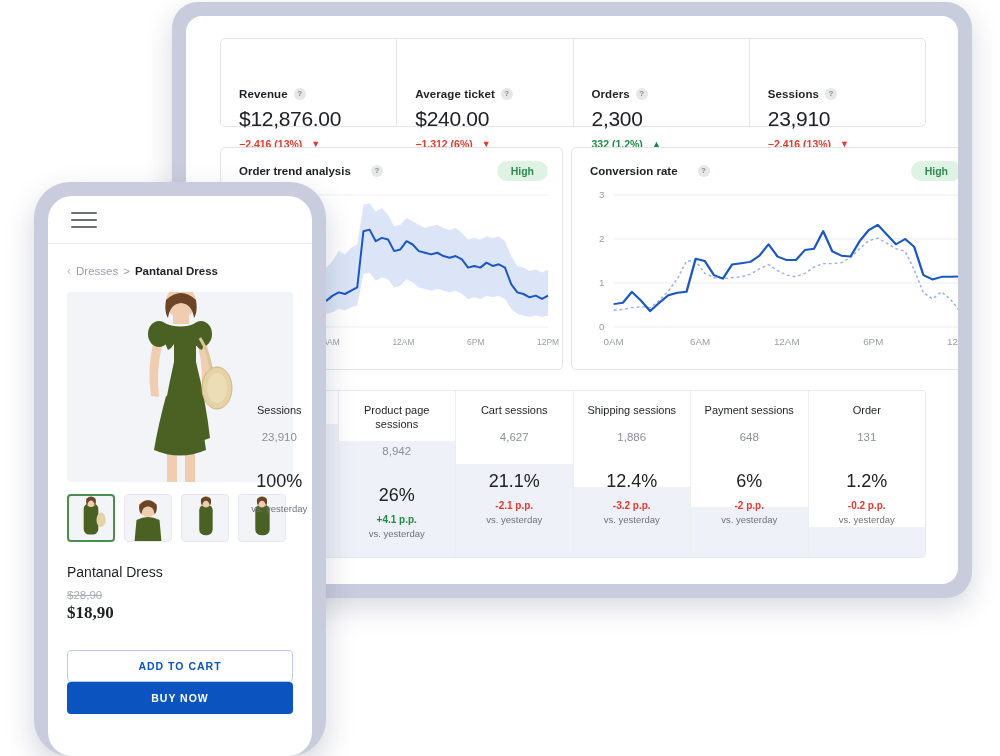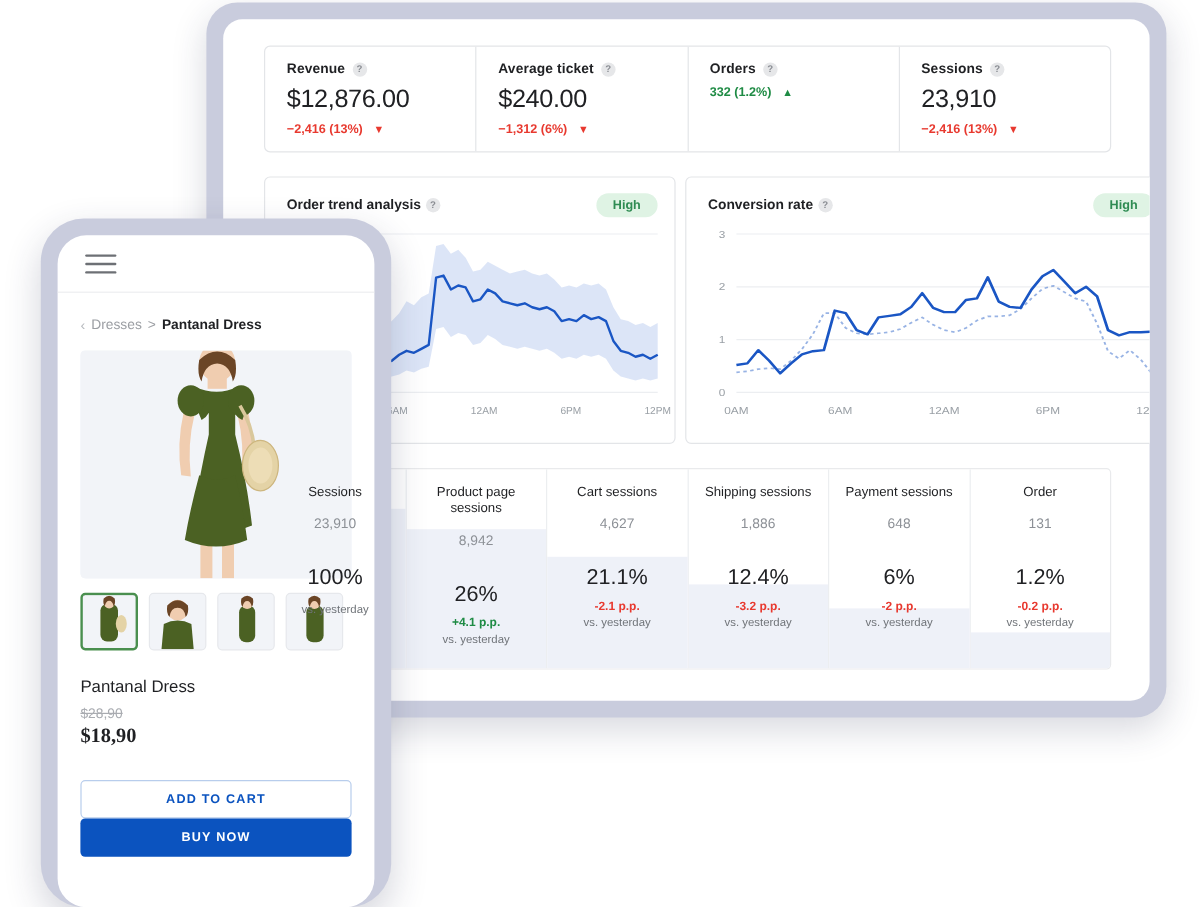--- a/index.html
+++ b/index.html
@@ -40,20 +40,21 @@
     flex: 1 1 0;
     padding: 13px 16px 0 18px;
     border-right: 1px solid #e3e5e8;
     position: relative;
   }
   .kpi-cell:last-child { border-right: none; }
   .kpi-head {
     display: flex; align-items: center; gap: 6px;
     font-size: 11.5px; font-weight: bold; color: #1f2023;
     letter-spacing: .1px;
+    margin-top: 36px;
   }
   .help-dot {
     display: inline-flex; align-items: center; justify-content: center;
     width: 12px; height: 12px; border-radius: 50%;
     background: #e6e7e9; color: #8a8d93;
     font-size: 8px; font-weight: bold; line-height: 1;
   }
   .kpi-value {
     margin-top: 7px;
     font-size: 21px; color: #202124; letter-spacing: -.3px;
@@ -76,21 +77,21 @@
     background: #fff;
     overflow: hidden;
   }
   .chart-panel.left  { left: 34px;  width: 343px; }
   .chart-panel.right { left: 385px; width: 406px; }
   .chart-head {
     display: flex; align-items: center; justify-content: space-between;
     padding: 13px 14px 0 18px;
   }
   .chart-title {
-    display: flex; align-items: center; gap: 4px;
+    display: flex; align-items: center; gap: 20px;
     font-size: 11.5px; font-weight: bold; color: #1f2023;
   }
   .pill {
     font-size: 10.5px; font-weight: bold; color: #2e8b52;
     background: #dff3e4; border-radius: 999px;
     padding: 4px 14px;
   }
   .chart-body { position: relative; width: 100%; height: 178px; }
   .chart-body svg { display: block; width: 100%; height: 100%; }
   .axis-lbl { font-size: 8.5px; fill: #9aa0a6; font-family: "Liberation Sans", sans-serif; }
@@ -233,20 +234,21 @@
         <div class="kpi-delta down">
           <span>−1,312 (6%)</span>
           <span class="tri">▼</span>
         </div>
       </div>
       <div class="kpi-cell">
         <div class="kpi-head">
           <span>Orders</span>
           <span class="help-dot">?</span>
         </div>
+        <div class="kpi-value">2,300</div>
         <div class="kpi-delta up">
           <span>332 (1.2%)</span>
           <span class="tri">▲</span>
         </div>
       </div>
       <div class="kpi-cell">
         <div class="kpi-head">
           <span>Sessions</span>
           <span class="help-dot">?</span>
         </div>

